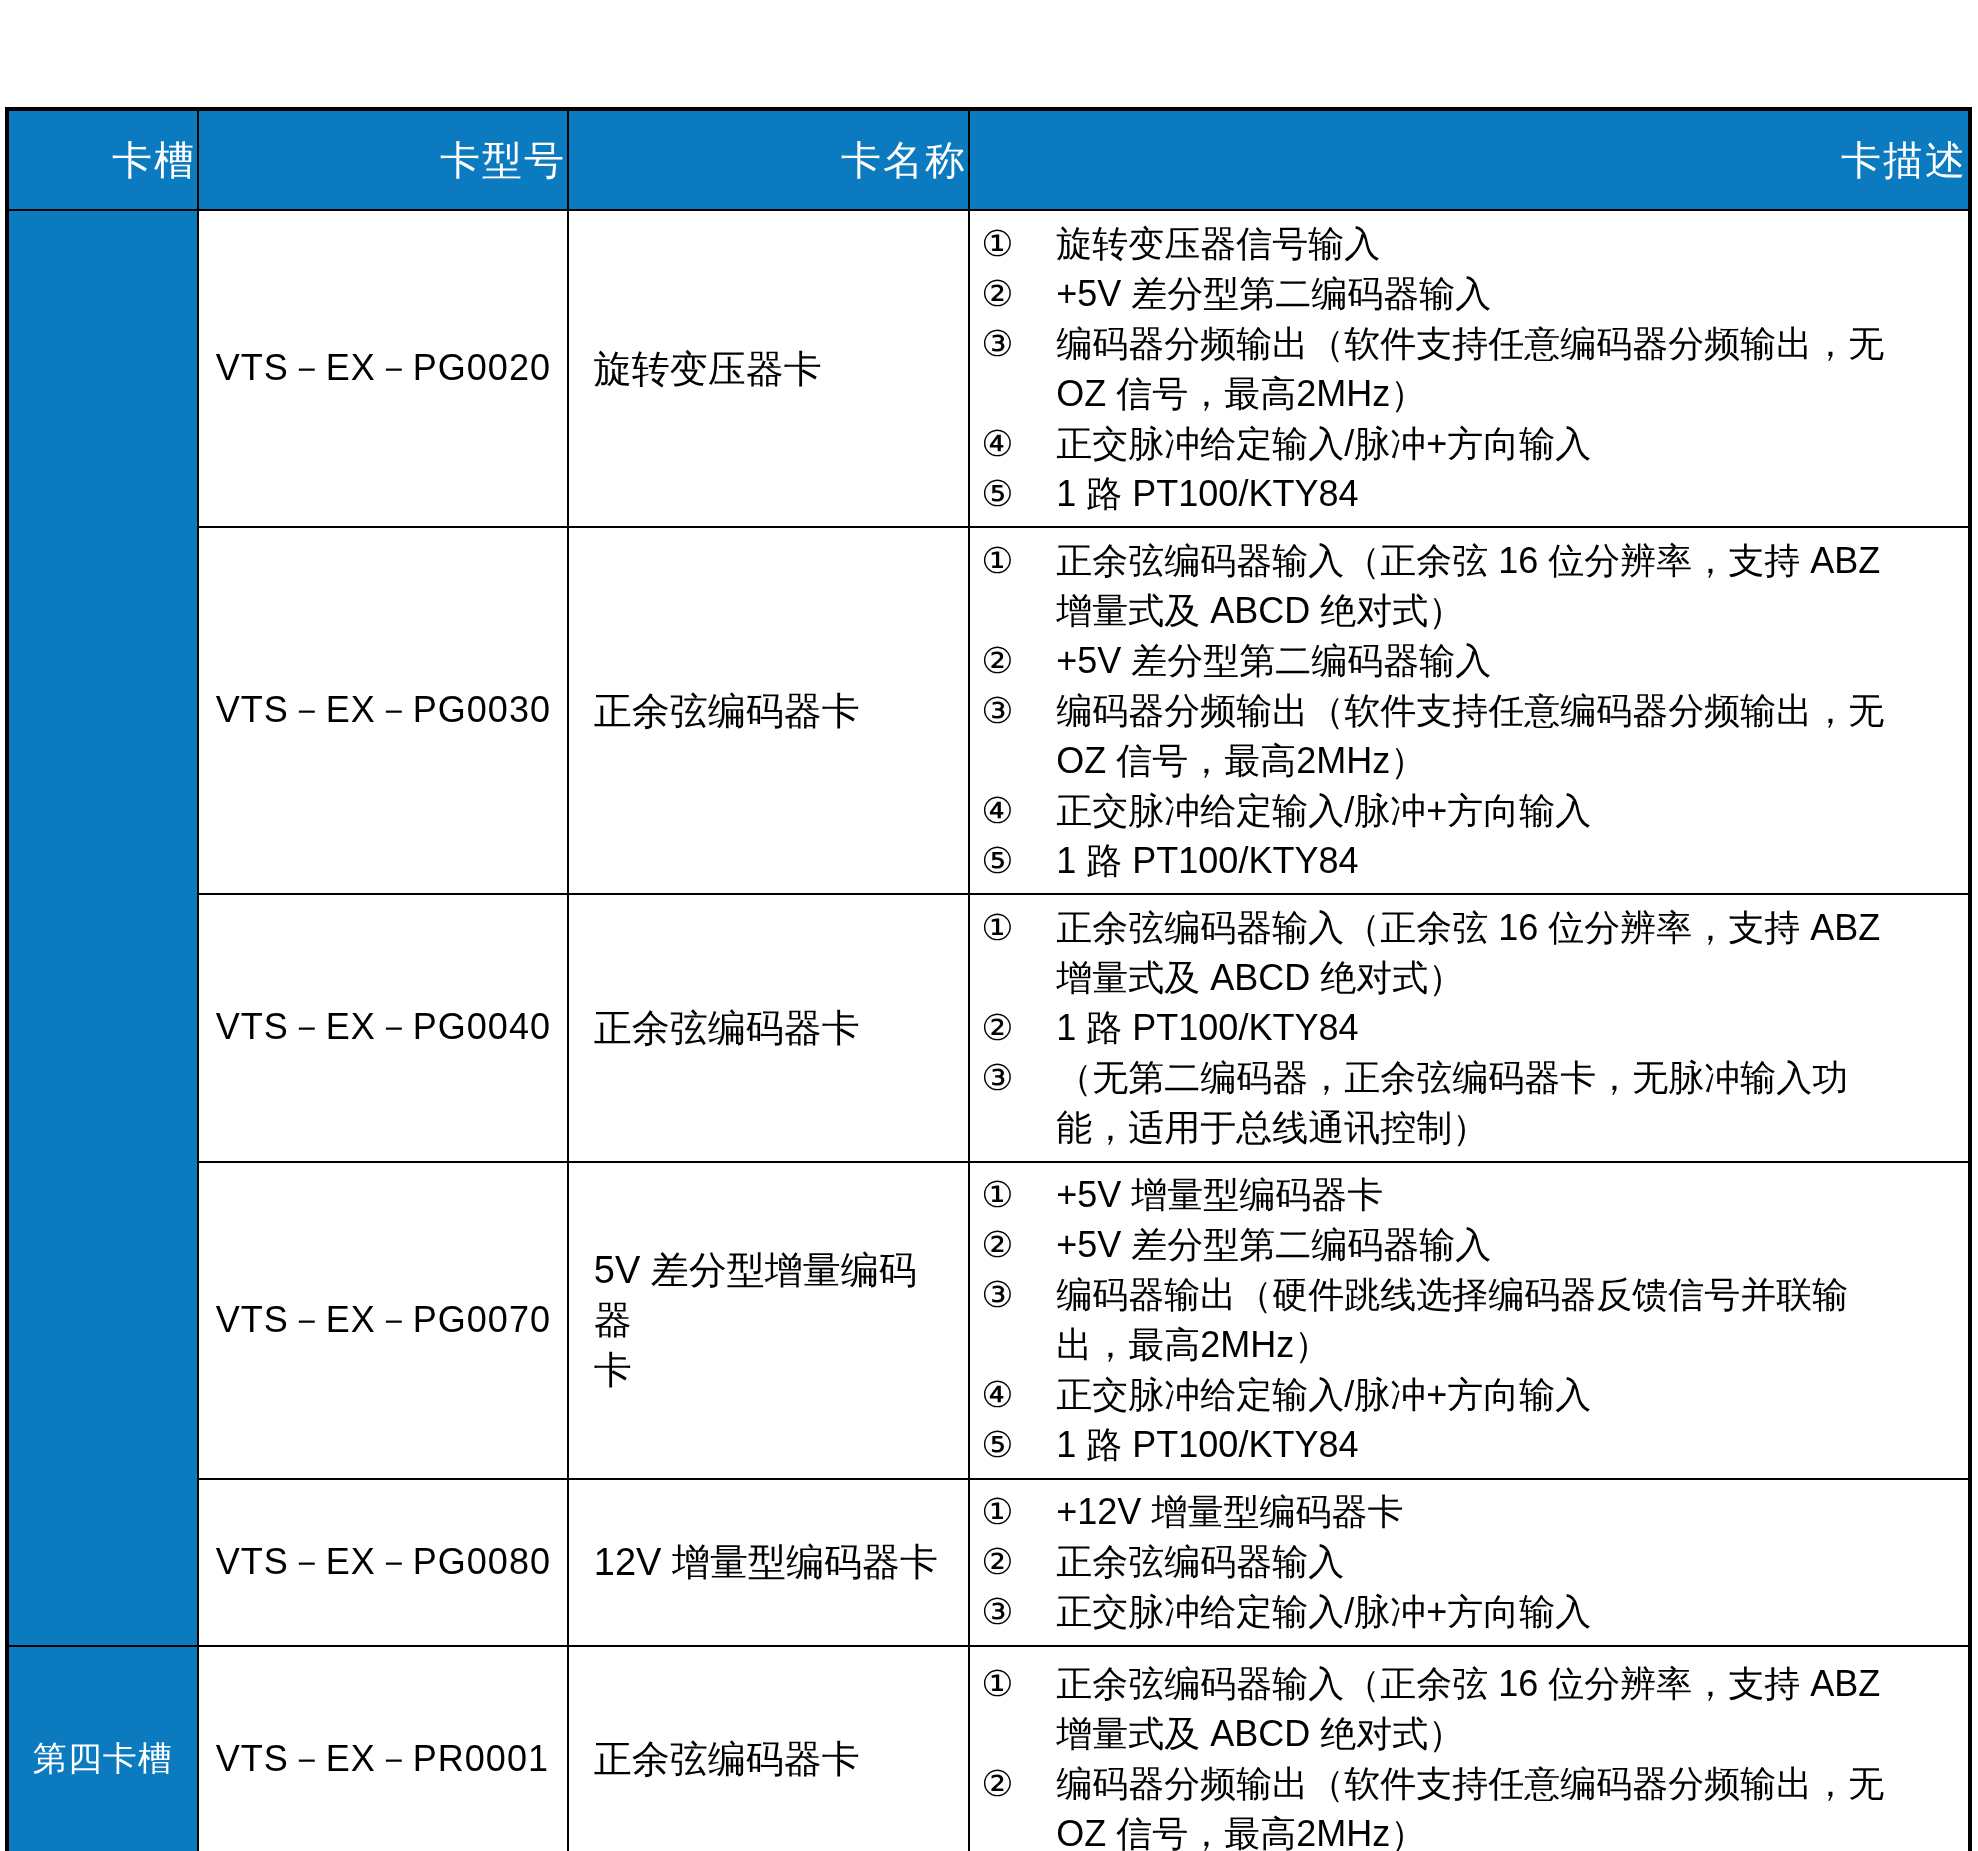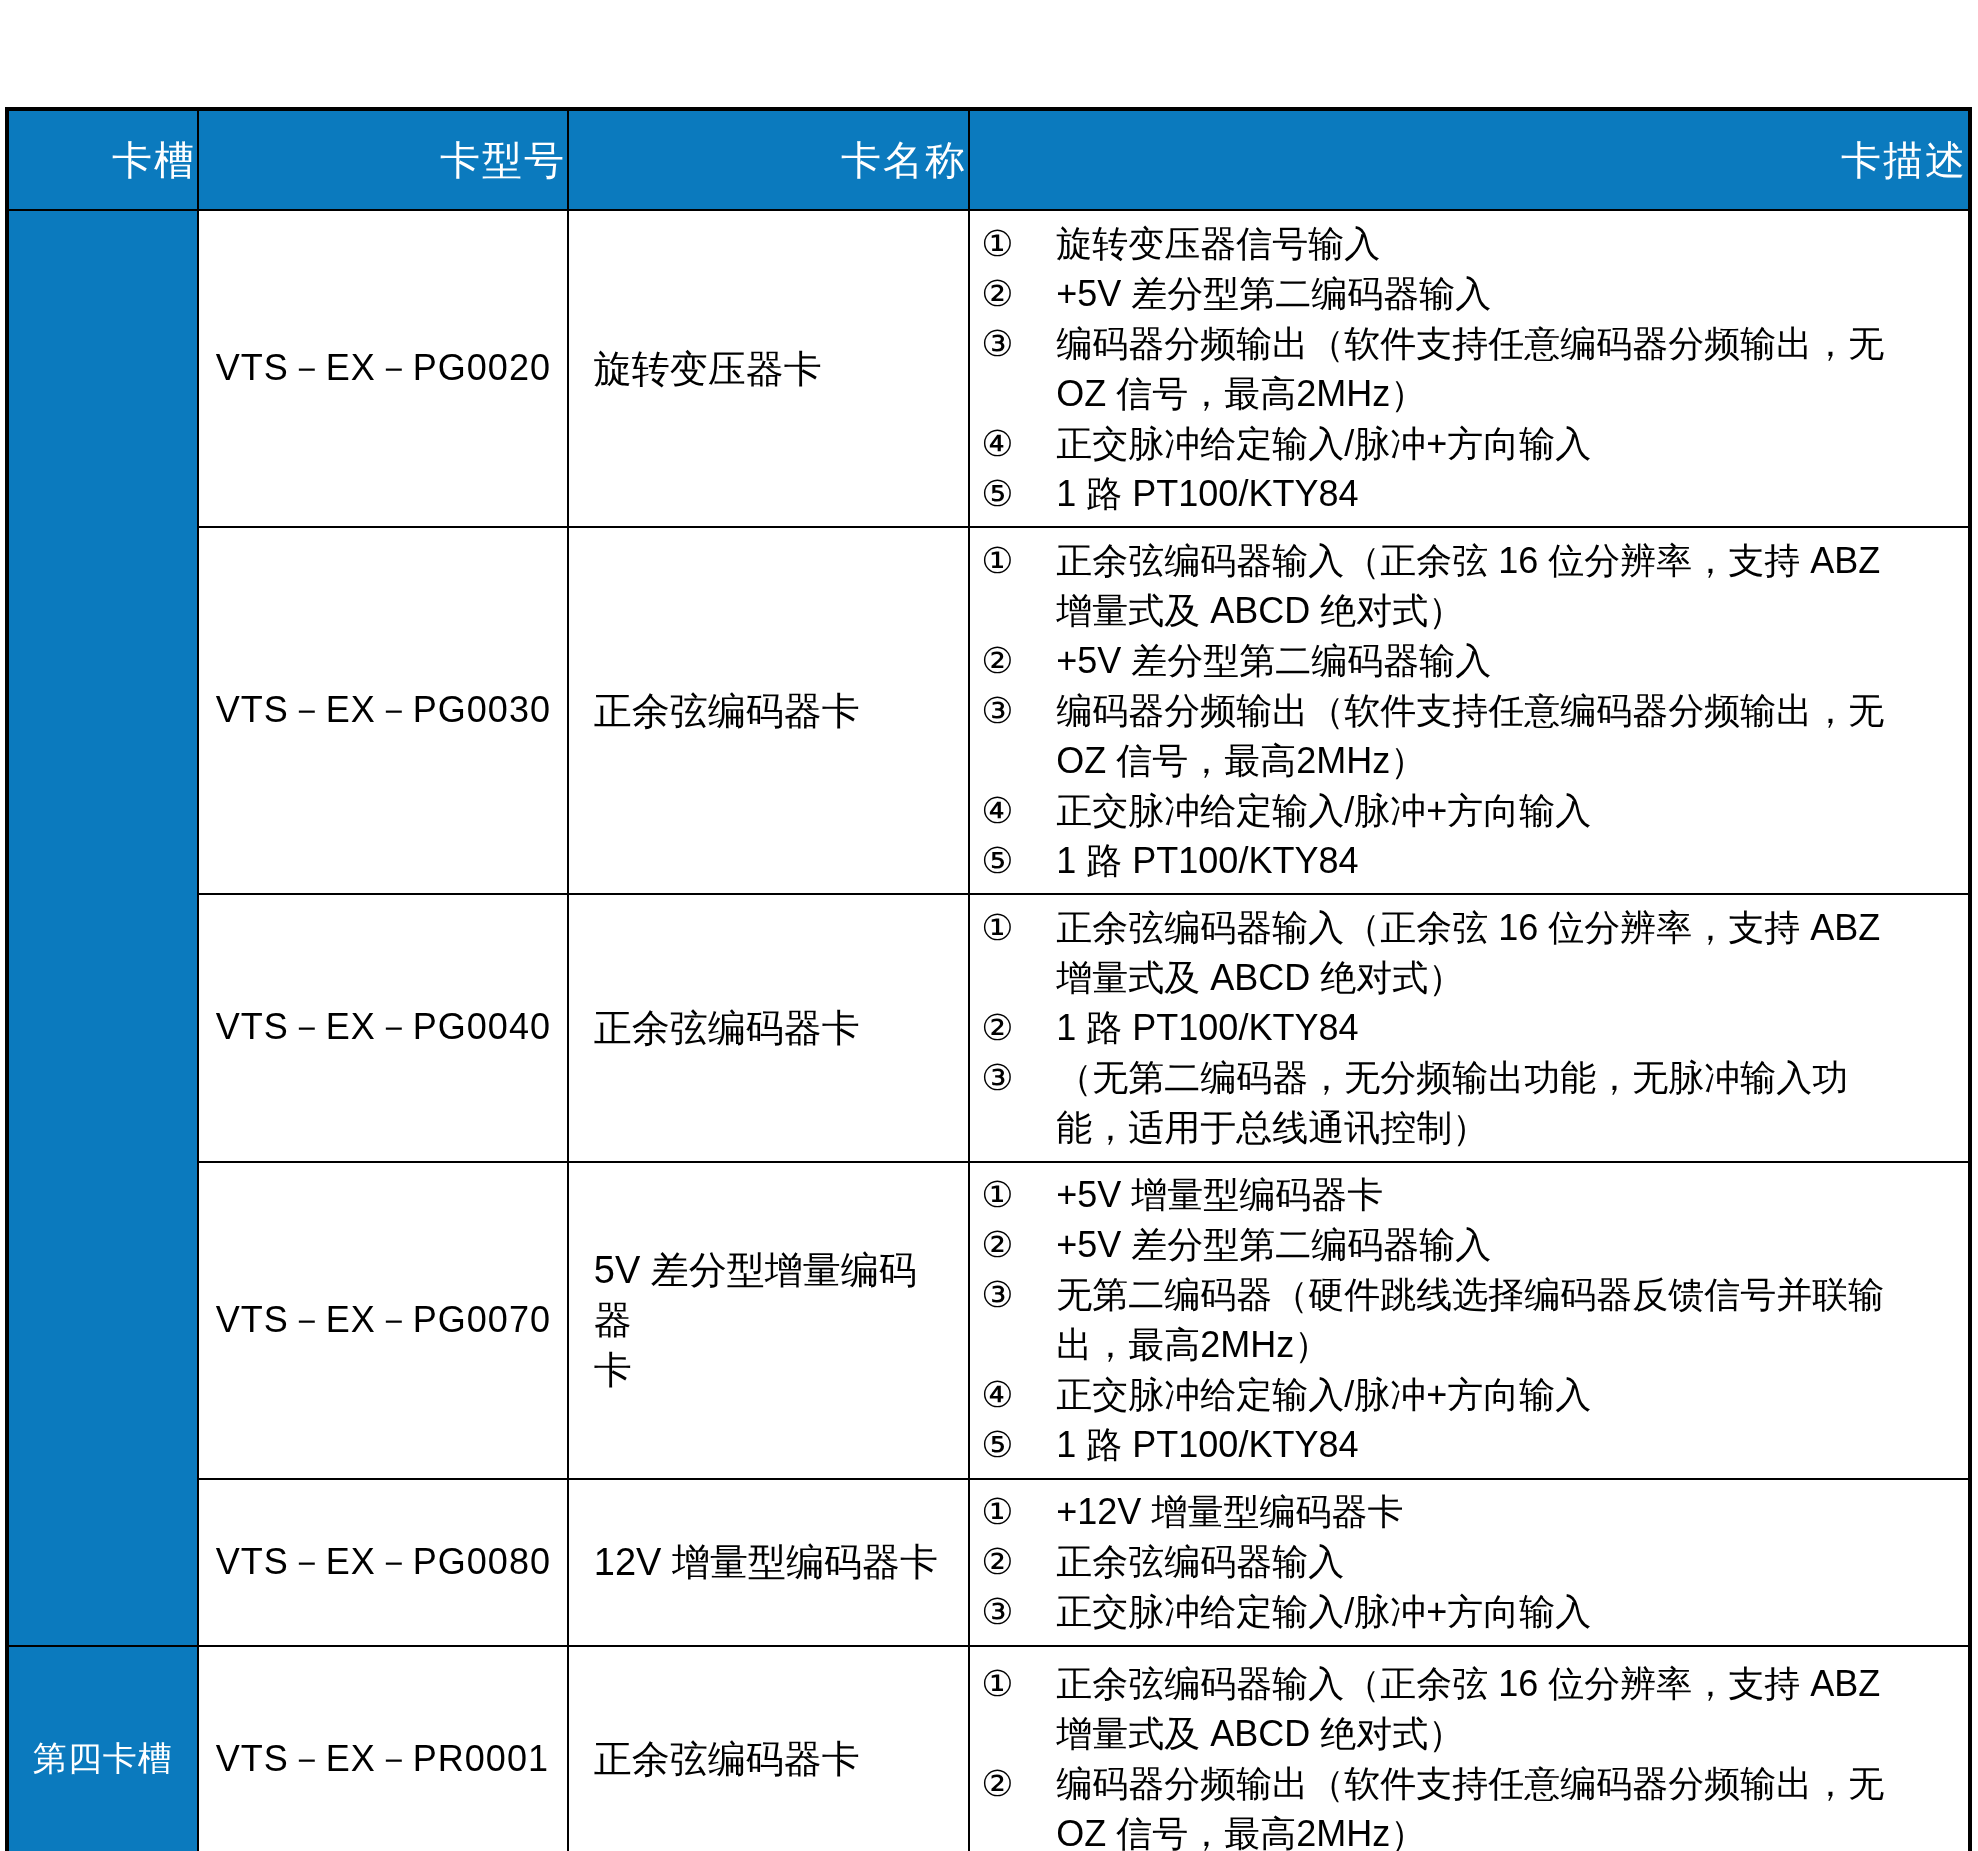--- a/index.html
+++ b/index.html
@@ -166,41 +166,41 @@
             <span class="dnum">①</span>
             <span class="dtxt">正余弦编码器输入（正余弦 16 位分辨率，支持 ABZ
 增量式及 ABCD 绝对式）</span>
           </div>
         <div class="ditem">
             <span class="dnum">②</span>
             <span class="dtxt">1 路 PT100/KTY84</span>
           </div>
         <div class="ditem">
             <span class="dnum">③</span>
-            <span class="dtxt">（无第二编码器，无分频输出功能，无脉冲输入功
+            <span class="dtxt">（无第二编码器，正余弦编码器卡，无脉冲输入功
 能，适用于总线通讯控制）</span>
           </div>
       </td>
     </tr>
     <tr class="r3">
       <td class="model">VTS－EX－PG0070</td>
       <td class="name"><span class="name-text">5V 差分型增量编码器
 卡</span></td>
       <td class="desc">
         <div class="ditem">
             <span class="dnum">①</span>
             <span class="dtxt">+5V 增量型编码器卡</span>
           </div>
         <div class="ditem">
             <span class="dnum">②</span>
             <span class="dtxt">+5V 差分型第二编码器输入</span>
           </div>
         <div class="ditem">
             <span class="dnum">③</span>
-            <span class="dtxt">无第二编码器（硬件跳线选择编码器反馈信号并联输
+            <span class="dtxt">编码器输出（硬件跳线选择编码器反馈信号并联输
 出，最高2MHz）</span>
           </div>
         <div class="ditem">
             <span class="dnum">④</span>
             <span class="dtxt">正交脉冲给定输入/脉冲+方向输入</span>
           </div>
         <div class="ditem">
             <span class="dnum">⑤</span>
             <span class="dtxt">1 路 PT100/KTY84</span>
           </div>

